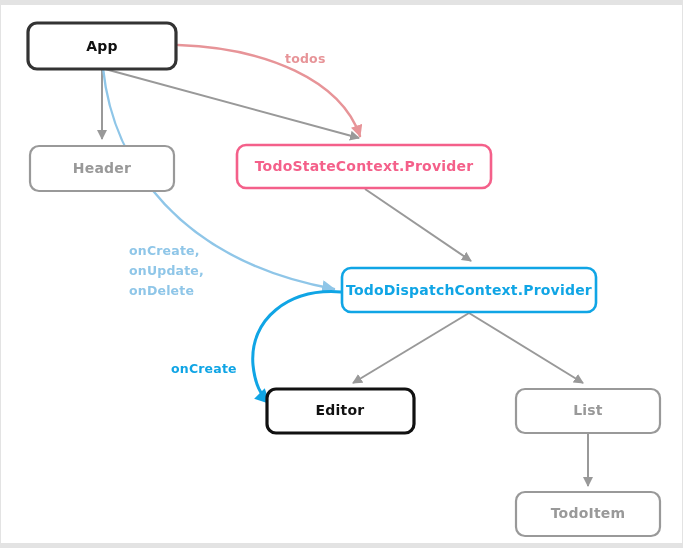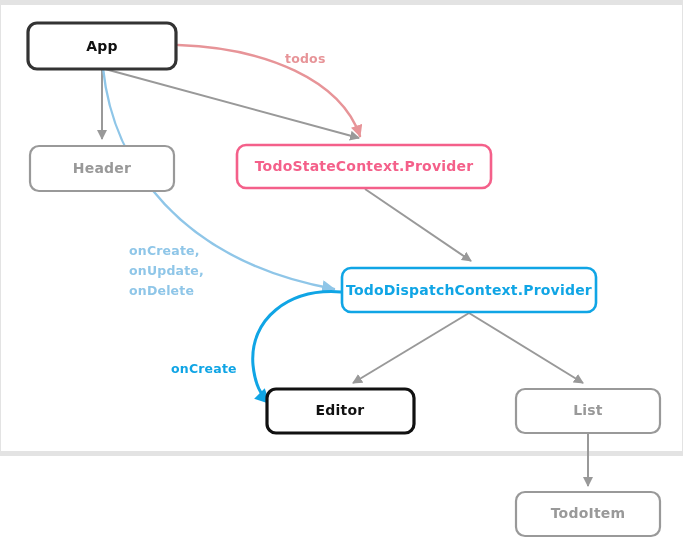--- a/index.html
+++ b/index.html
@@ -9,21 +9,21 @@
   }
   body {
     width: 683px;
     height: 548px;
     font-family: "DejaVu Sans", sans-serif;
     overflow: hidden;
   }
   #canvas {
     position: relative;
     width: 683px;
-    height: 456px;
+    height: 548px;
     background: #ffffff;
     box-sizing: border-box;
     border-top: 5px solid #e3e3e3;
     border-left: 1px solid #e3e3e3;
     border-right: 1px solid #e3e3e3;
     border-bottom: 5px solid #e3e3e3;
   }
   #diagram {
     position: absolute;
     left: 0;

